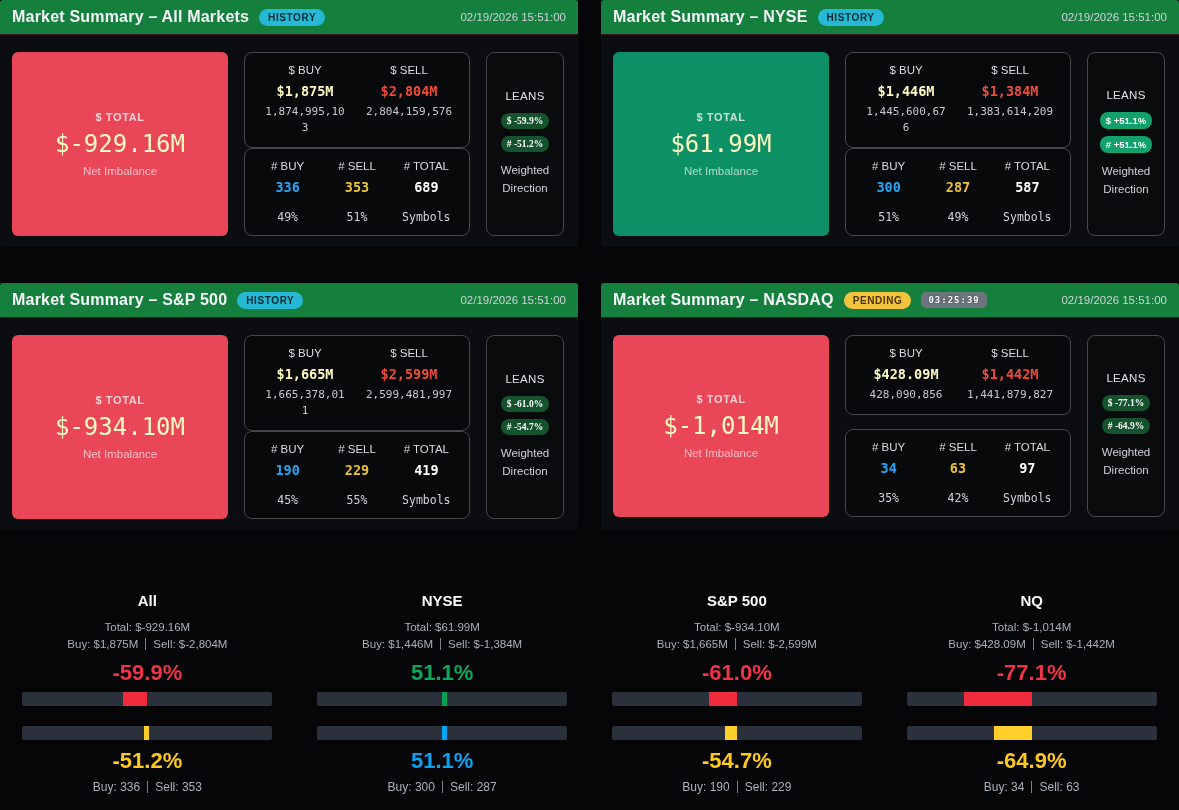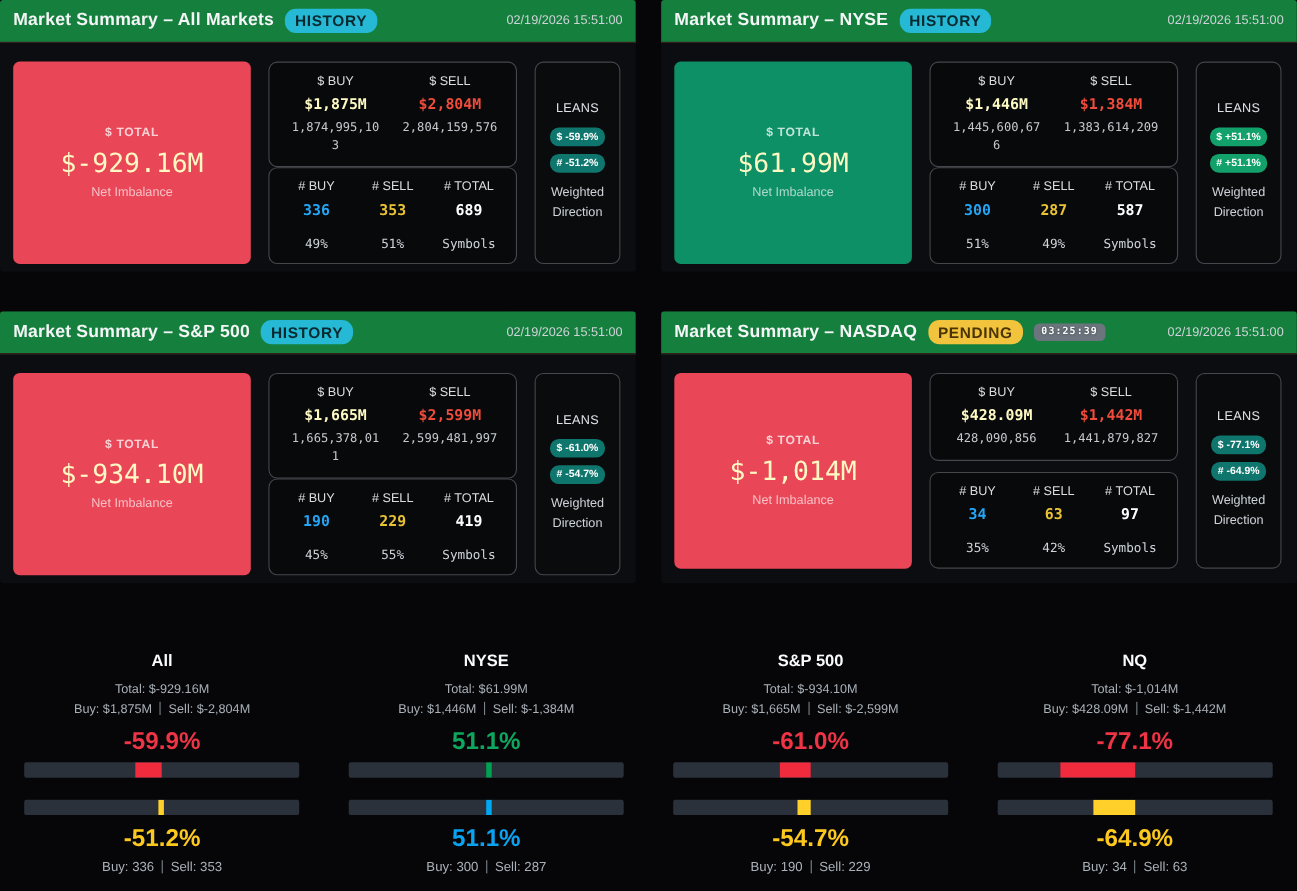--- a/index.html
+++ b/index.html
@@ -4,21 +4,21 @@
 <style>
   * { margin:0; padding:0; box-sizing:border-box; }
   html,body { width:1179px; height:810px; background:#060608; overflow:hidden;
               font-family:"Liberation Sans", sans-serif; }
 
   .panels-grid { display:grid; grid-template-columns:1fr 1fr; column-gap:23px; row-gap:36px; }
 
   .panel { background:#0c0d10; height:247px; display:flex; flex-direction:column; border-radius:3px; overflow:hidden; }
   .panel-header { background:#15803d; border-bottom:1px solid #3a161c; padding:8px 12px; display:flex; align-items:center; gap:10px; flex:none; }
   .panel-title { font-size:16px; font-weight:bold; color:#f4f5f7; letter-spacing:0.2px; }
-  .badge { font-size:14px; font-weight:bold; padding:3px 9px; border-radius:10px; letter-spacing:0.6px; white-space:nowrap; }
+  .badge { font-size:10px; font-weight:bold; padding:3px 9px; border-radius:10px; letter-spacing:0.6px; white-space:nowrap; }
   .badge-history { background:#25b9d5; color:#07292f; }
   .badge-pending { background:#f2c33d; color:#4a3404; }
   .badge-timer { background:#6c757d; color:#ffffff; font-family:"DejaVu Sans Mono", monospace; font-weight:bold;
                  font-size:9px; padding:3px 7px; border-radius:5px; letter-spacing:1px; text-shadow:0 0 2px #343a40; }
   .panel-timestamp { margin-left:auto; color:#cfd3d8; font-size:11.5px; }
 
   .panel-body { display:flex; gap:16px; padding:17px 14px 13px 12px; flex:1; }
 
   .net-card { width:216px; flex:none; border-radius:6px; display:flex; flex-direction:column;
               align-items:center; justify-content:center; gap:7px; }
@@ -36,21 +36,21 @@
   .val-green { color:#fef9c3; } .val-red { color:#f04c3c; }
   .val-blue { color:#25a5f5;text-align:center; } .val-yellow { color:#e9c235; } .val-white { color:#ffffff; }
   .stat-raw { font-family:"DejaVu Sans Mono", monospace; font-size:11px; color:#c4c9ce; margin-top:5px; line-height:1.45; }
   .raw-wrap { max-width:12ch; margin-left:auto; margin-right:auto; word-break:break-all; }
   .stat-sub { font-family:"DejaVu Sans Mono", monospace; font-size:11.5px; color:#cfd4d9; margin-top:15px; }
 
   .leans-card { width:78px; flex:none; border:1px solid #45474c; background:#0a0b0d; border-radius:8px;
                 display:flex; flex-direction:column; align-items:center; justify-content:center; padding:6px 4px; }
   .leans-title { font-size:11.5px; color:#dee2e6; margin-bottom:11px; letter-spacing:0.3px; }
   .lean-badge { font-size:9.5px; font-weight:bold; color:#ffffff; border-radius:8px; padding:3px 6px; margin-bottom:7px; white-space:nowrap; }
-  .lean-badge.neg { background:#0f766e; }
+  .lean-badge.neg { background:#14532d;font-family:Liberation Serif, serif; }
   .lean-badge.pos { background:#12a06b; }
   .leans-caption { font-size:11.5px; color:#ced3d8; text-align:center; line-height:1.55; margin-top:3px; }
 
   .summary { display:grid; grid-template-columns:repeat(4,1fr); padding-top:62px; }
   .sum-col { text-align:center; }
   .sum-title { font-size:15px; font-weight:bold; color:#fafbfc; margin-bottom:12px; }
   .sum-line { font-size:11.5px; color:#a9b0b7; margin-bottom:5px; }
   .sum-line.flow { margin-bottom:10px; }
   .vdiv { display:inline-block; width:1px; height:12px; background:#7b8288; margin:0 7px; vertical-align:-2px; }
   .sum-pct { font-size:22px; font-weight:bold; line-height:26px; margin-bottom:6px; }

